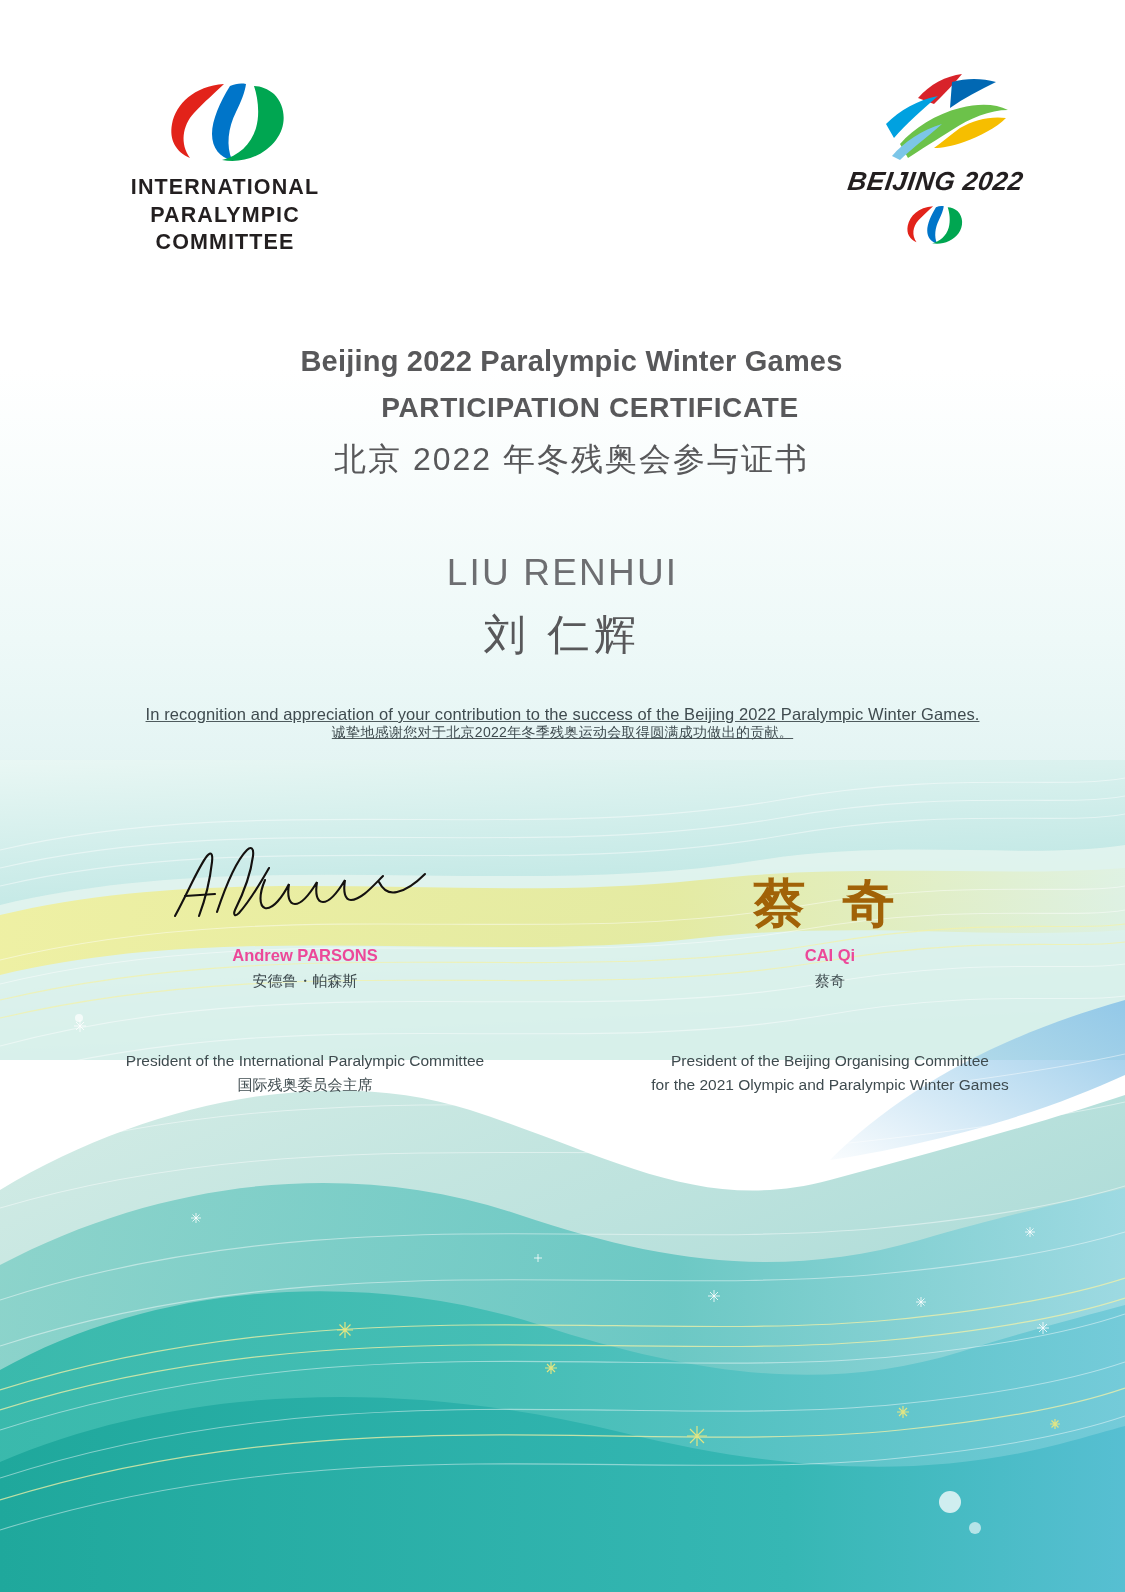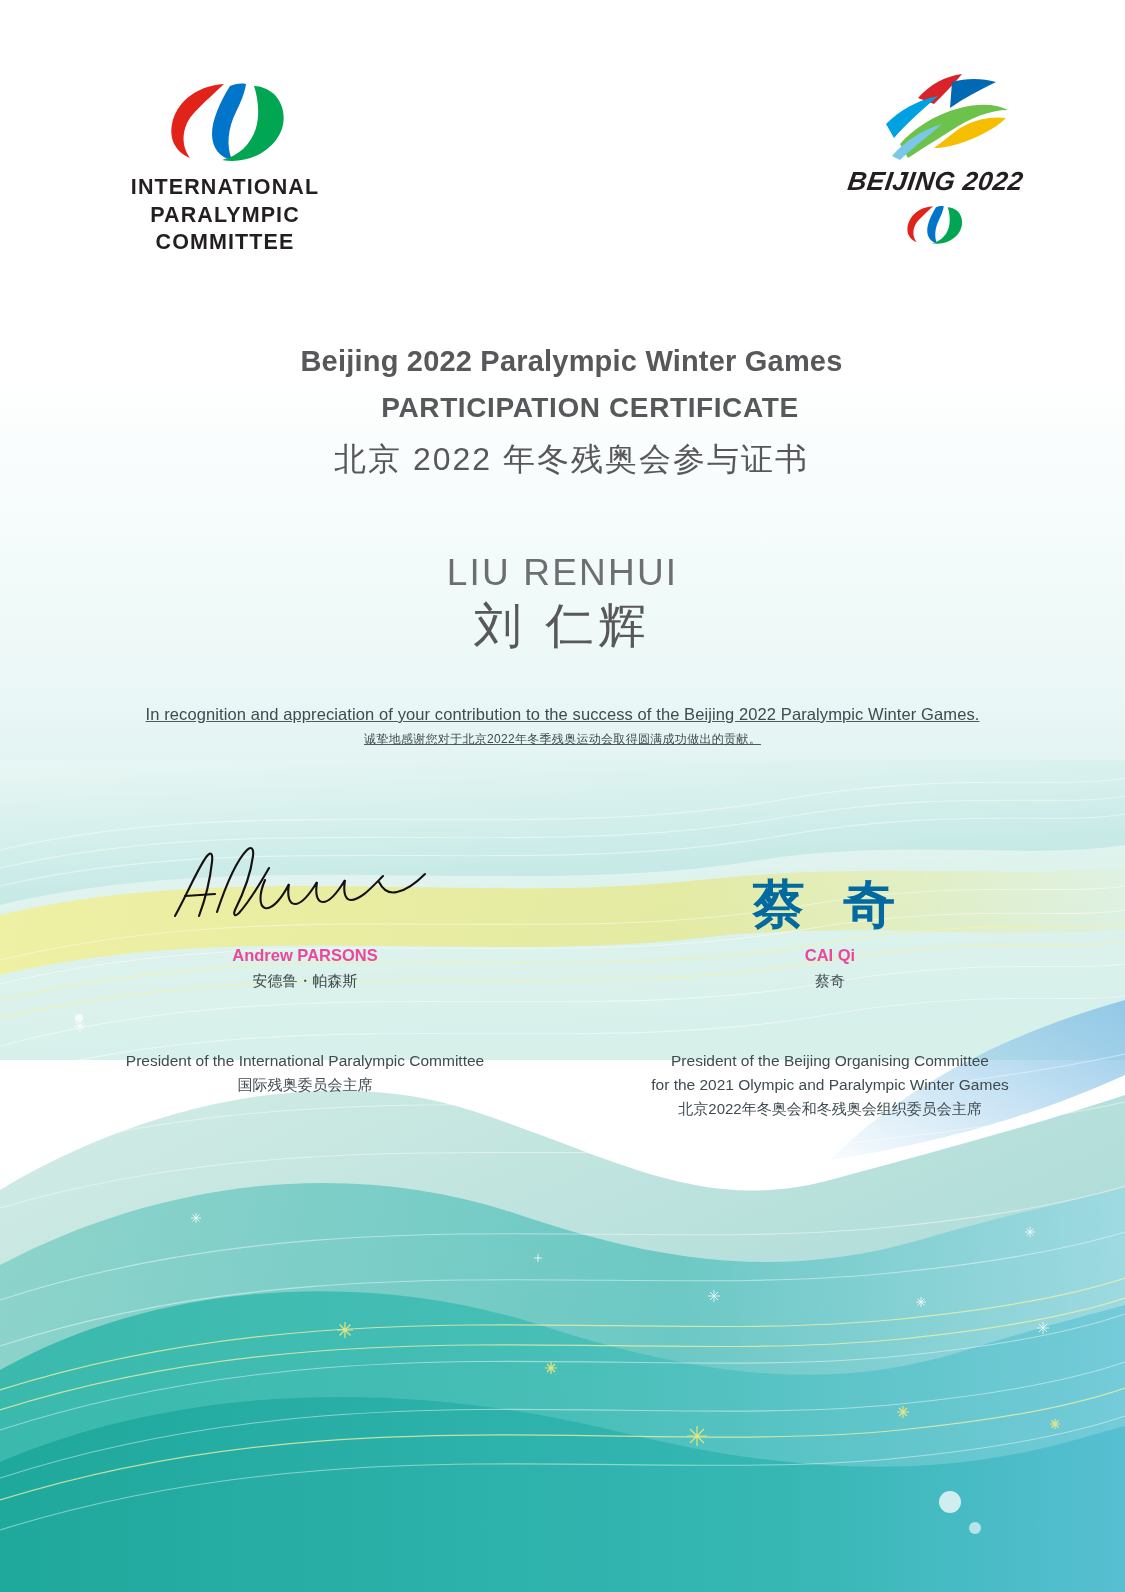--- a/index.html
+++ b/index.html
@@ -100,62 +100,63 @@
     width: 100%;
     text-align: center;
     color: #6d6e71;
   }
   .recipient-latin {
     font-size: 37px;
     letter-spacing: 2.2px;
     color: #6d6e71;
   }
   .recipient-cjk {
-    font-size: 48px;
+    margin-top: 13px;
+    font-size: 42px;
     letter-spacing: 5px;
     color: #58585a;
   }
 
   
   .citation {
     position: absolute;
     left: 0; top: 705px;
     width: 100%;
     text-align: center;
     color: #4f5b5e;
     text-decoration: underline;
   }
   .citation-en {
     font-size: 16.5px;
     letter-spacing: 0.1px;
     color: #3f4b4f;
   }
   .citation-zh {
-    margin-top: 7px;
-    font-size: 12px;
+    margin-top: 0;
+    font-size: 14px;
     letter-spacing: 0.3px;
     color: #3f4b4f;
   }
 
   
   .sig-block {
     position: absolute;
     text-align: center;
     width: 420px;
   }
   .sig-left { left: 95px; top: 835px; }
   .sig-right { right: 85px; top: 835px; }
 
   .sig-mark { height: 95px; display: flex; align-items: flex-end; justify-content: center; }
   .sig-svg { display: block; }
   .sig-cjk-mark {
-    font-family: Liberation Sans, sans-serif;
+    font-family: Liberation Serif, serif;
     font-size: 52px;
     letter-spacing: 12px;
-    color: #0369a1;
+    color: #a16207;
     line-height: 1;
     font-weight: bold;
   }
   .sig-name {
     margin-top: 16px;
     font-size: 16.5px;
     font-weight: bold;
     color: #ec4899;
   }
   .sig-name-cjk {
@@ -379,16 +380,15 @@
   <div class="sig-block sig-right">
     <div class="sig-mark">
       <div class="sig-cjk-mark">蔡 奇</div>
     </div>
     <div class="sig-name">CAI Qi</div>
     <div class="sig-name-cjk">蔡奇</div>
     <div class="sig-role">
       <div>President of the Beijing Organising Committee</div>
       <div>for the 2021 Olympic and Paralympic Winter Games</div>
     </div>
-    <div class="sig-role-cjk">北京2022年冬奥会和冬残奥会组织委员会主席</div>
   </div>
 
 </div>
 
 </body></html>

